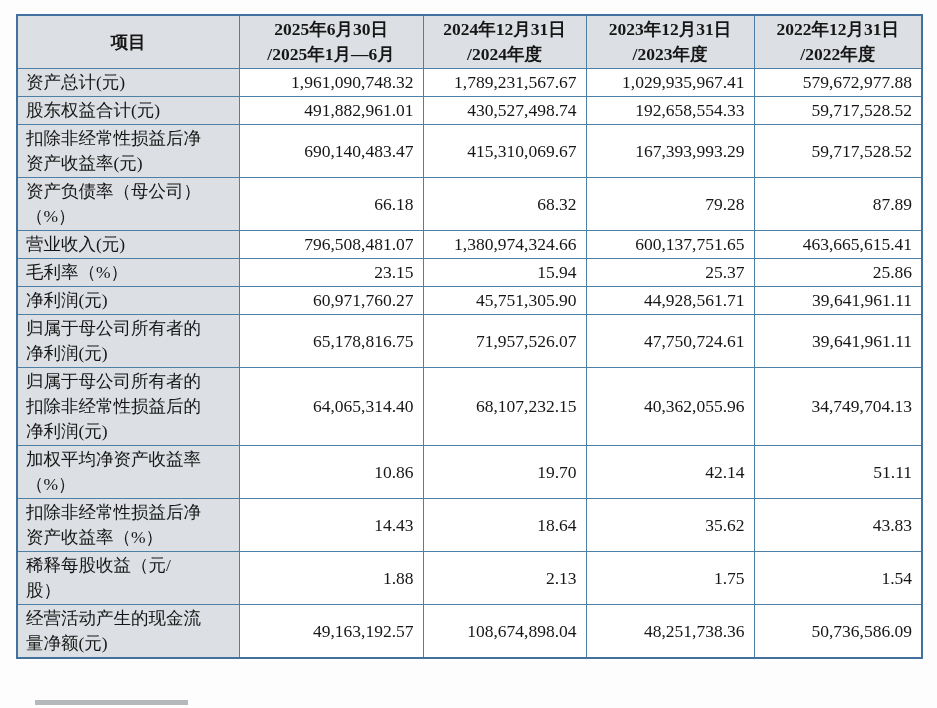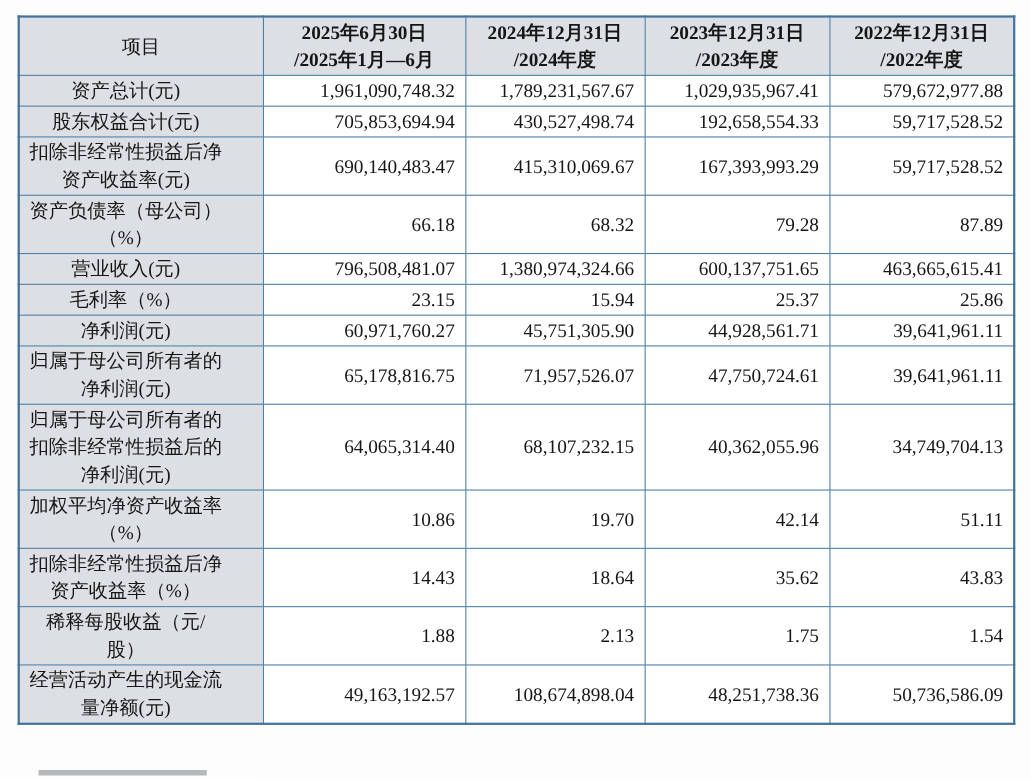--- a/index.html
+++ b/index.html
@@ -30,33 +30,33 @@
   }
   table.fin td, table.fin th {
     border: 1px solid #4e80a6;
     font-size: 17.5px;
     line-height: 25px;
     vertical-align: middle;
     word-break: break-all;
   }
   th.item-head {
     background: #dcdfe3;
-    font-weight: normal;
+    font-weight: bold;
     text-align: center;
     padding: 1px 4px;
   }
   th.period-head {
     background: #dcdfe3;
     font-weight: bold;
     padding: 1px 2px;
   }
   th.period-head span { display: block; }
   td.label-cell {
     background: #dcdfe3;
-    text-align: center;
+    text-align: left;
     padding: 1px 36px 1px 8px;
   }
   td.value-cell {
     background: #ffffff;
     text-align: right;
     padding: 1px 9px 1px 2px;
     font-size: 17px;
     margin-top: 13px;
   }
   .stub-bar {
@@ -105,21 +105,21 @@
     <tbody>
         <tr>
           <td class="label-cell">资产总计(元)</td>
           <td class="value-cell">1,961,090,748.32</td>
           <td class="value-cell">1,789,231,567.67</td>
           <td class="value-cell">1,029,935,967.41</td>
           <td class="value-cell">579,672,977.88</td>
         </tr>
         <tr>
           <td class="label-cell">股东权益合计(元)</td>
-          <td class="value-cell">705,853,694.94</td>
+          <td class="value-cell">491,882,961.01</td>
           <td class="value-cell">430,527,498.74</td>
           <td class="value-cell">192,658,554.33</td>
           <td class="value-cell">59,717,528.52</td>
         </tr>
         <tr>
           <td class="label-cell">扣除非经常性损益后净资产收益率(元)</td>
           <td class="value-cell">690,140,483.47</td>
           <td class="value-cell">415,310,069.67</td>
           <td class="value-cell">167,393,993.29</td>
           <td class="value-cell">59,717,528.52</td>

